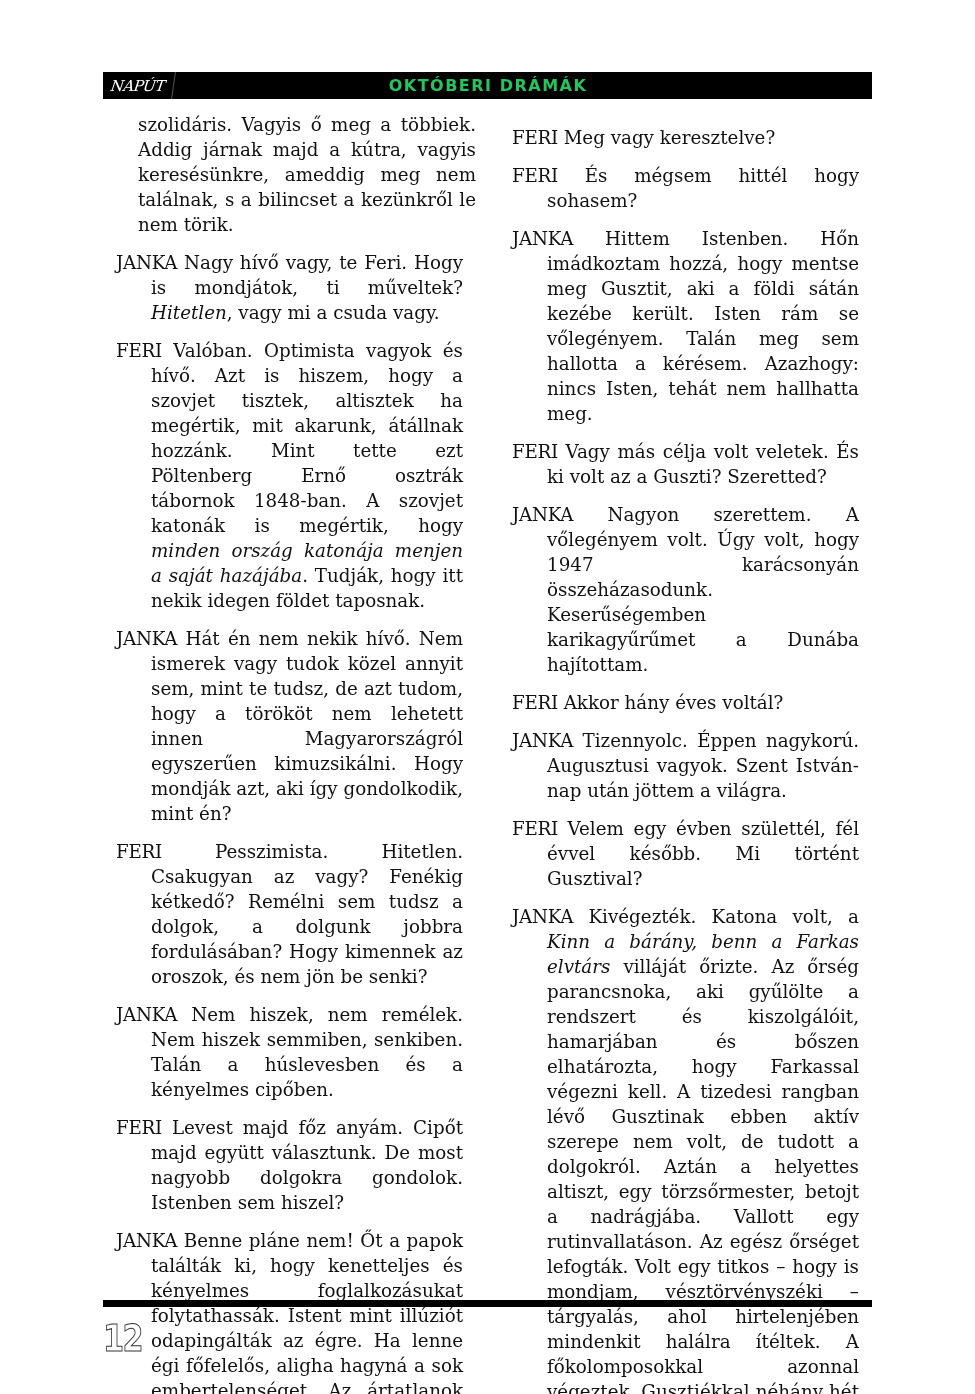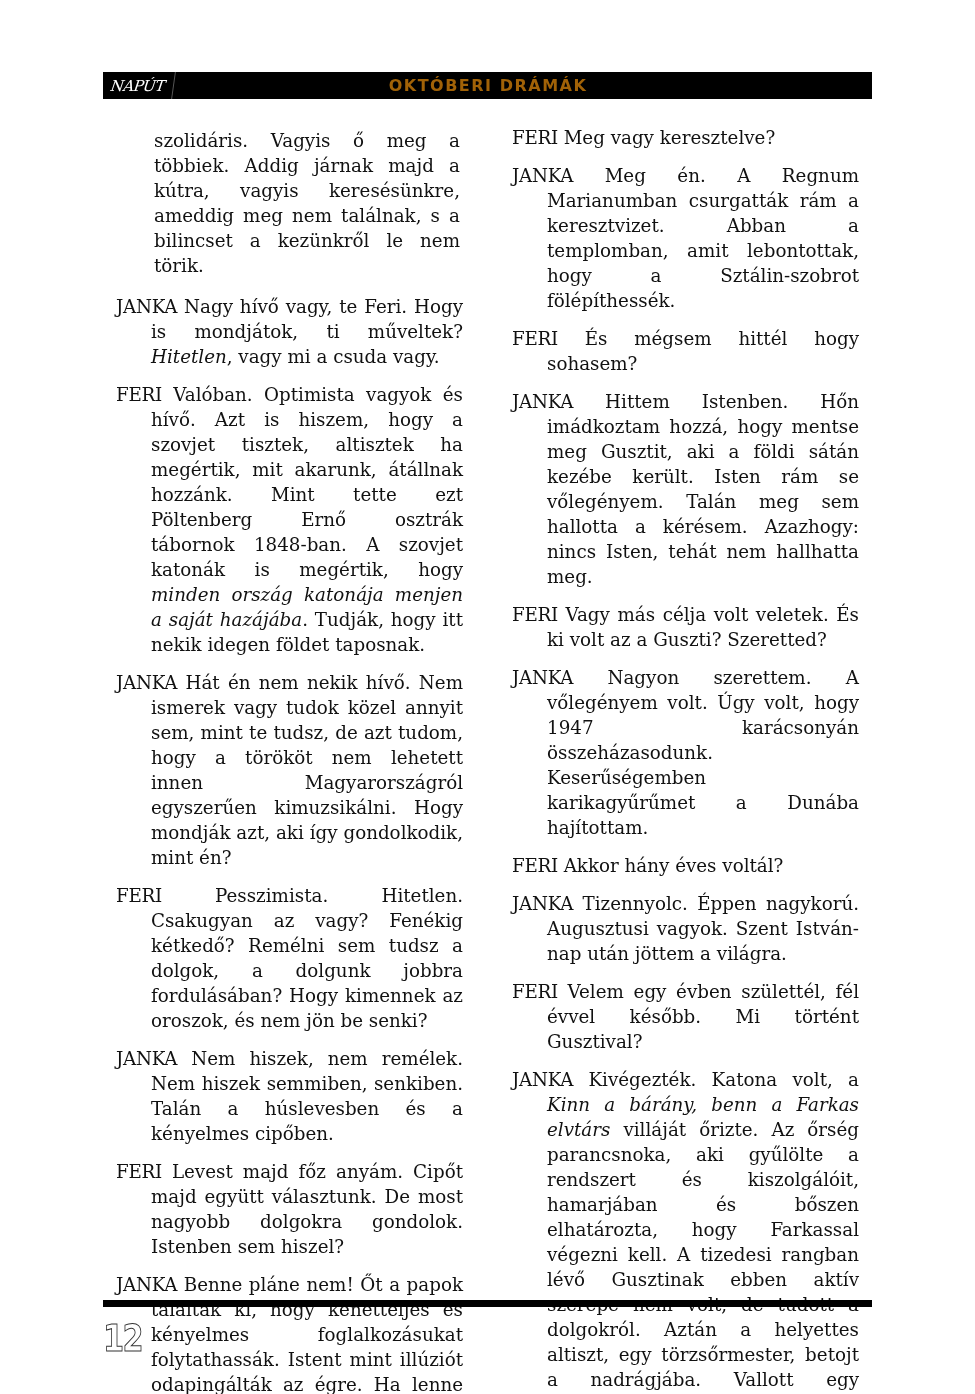--- a/index.html
+++ b/index.html
@@ -35,21 +35,21 @@
       color: #ffffff;
       font-family: "DejaVu Serif", serif;
       font-style: italic;
       font-size: 15px;
       letter-spacing: -0.5px;
       transform: skewX(-8deg);
     }
     .header-title {
       flex: 1;
       text-align: center;
-      color: #a16207;
+      color: #22c55e;
       font-family: "DejaVu Sans", sans-serif;
       font-weight: bold;
       font-size: 16px;
       letter-spacing: 1.5px;
       padding-right: 70px;
     }
     .column {
       position: absolute;
       top: 112px;
       width: 373px;
@@ -62,21 +62,21 @@
       margin: 13px;
       padding-left: 35px;
       text-indent: -35px;
       text-align: justify;
       hyphens: manual;
     }
     .speaker {
       letter-spacing: -0.3px;
     }
     .continuation {
-      margin: 16px;
+      margin: 0;
       padding-left: 35px;
       text-align: justify;
     }
     em { font-style: italic; }
     .rule {
       position: absolute;
       left: 103px;
       top: 1300px;
       width: 769px;
       height: 7px;
@@ -114,21 +114,20 @@
       <p class="entry"><span class="speaker">FERI</span> <span>Pesszimista. Hitetlen. Csakugyan az vagy? Fenékig kétkedő? Remélni sem tudsz a dolgok, a dolgunk jobbra fordulásában? Hogy kimennek az oroszok, és nem jön be senki?</span></p>
       <p class="entry"><span class="speaker">JANKA</span> <span>Nem hiszek, nem remélek. Nem hiszek semmiben, senkiben. Talán a húslevesben és a kényelmes cipőben.</span></p>
       <p class="entry"><span class="speaker">FERI</span> <span>Levest majd főz anyám. Cipőt majd együtt választunk. De most nagyobb dolgokra gondolok. Istenben sem hiszel?</span></p>
       <p class="entry"><span class="speaker">JANKA</span> <span>Benne pláne nem! Őt a papok találták ki, hogy kenetteljes és kényelmes foglalkozásukat folytathassák. Istent mint illúziót odapingálták az égre. Ha lenne égi főfelelős, aligha hagyná a sok embertelenséget. Az ártatlanok kínzását, kivégzését.</span></p>
     </div>
 </div>
 
 <div class="column col-right">
   <div id="right-entries">
       <p class="entry"><span class="speaker">FERI</span> <span>Meg vagy keresztelve?</span></p>
-      <p class="entry"><span class="speaker">JANKA</span> <span>Meg én. A Regnum Marianumban csurgatták rám a keresztvizet. Abban a templomban, amit lebontottak, hogy a Sztálin-szobrot fölépíthessék.</span></p>
       <p class="entry"><span class="speaker">FERI</span> <span>És mégsem hittél hogy sohasem?</span></p>
       <p class="entry"><span class="speaker">JANKA</span> <span>Hittem Istenben. Hőn imádkoztam hozzá, hogy mentse meg Gusztit, aki a földi sátán kezébe került. Isten rám se vőlegényem. Talán meg sem hallotta a kérésem. Azazhogy: nincs Isten, tehát nem hallhatta meg.</span></p>
       <p class="entry"><span class="speaker">FERI</span> <span>Vagy más célja volt veletek. És ki volt az a Guszti? Szeretted?</span></p>
       <p class="entry"><span class="speaker">JANKA</span> <span>Nagyon szerettem. A vőlegényem volt. Úgy volt, hogy 1947 karácsonyán összeházasodunk. Keserűségemben karikagyűrűmet a Dunába hajítottam.</span></p>
       <p class="entry"><span class="speaker">FERI</span> <span>Akkor hány éves voltál?</span></p>
       <p class="entry"><span class="speaker">JANKA</span> <span>Tizennyolc. Éppen nagykorú. Augusztusi vagyok. Szent István-nap után jöttem a világra.</span></p>
       <p class="entry"><span class="speaker">FERI</span> <span>Velem egy évben születtél, fél évvel később. Mi történt Gusztival?</span></p>
       <p class="entry"><span class="speaker">JANKA</span> <span>Kivégezték. Katona volt, a </span><em>Kinn a bárány, benn a Farkas elvtárs</em><span> villáját őrizte. Az őrség parancsnoka, aki gyűlölte a rendszert és kiszolgálóit, hamarjában és bőszen elhatározta, hogy Farkassal végezni kell. A tizedesi rangban lévő Gusztinak ebben aktív szerepe nem volt, de tudott a dolgokról. Aztán a helyettes altiszt, egy törzsőrmester, betojt a nadrágjába. Vallott egy rutinvallatáson. Az egész őrséget lefogták. Volt egy titkos – hogy is mondjam, vésztörvényszéki – tárgyalás, ahol hirtelenjében mindenkit halálra ítéltek. A főkolomposokkal azonnal végeztek, Gusztiékkal néhány hét múlva. Engem is lefogtak, aztán,</span></p>
     </div>
 </div>

